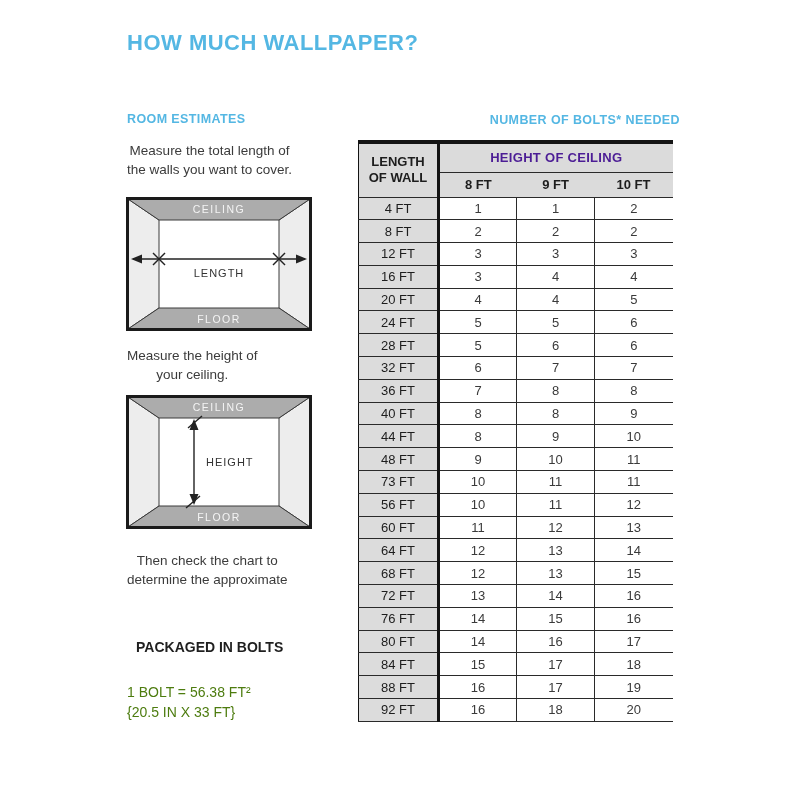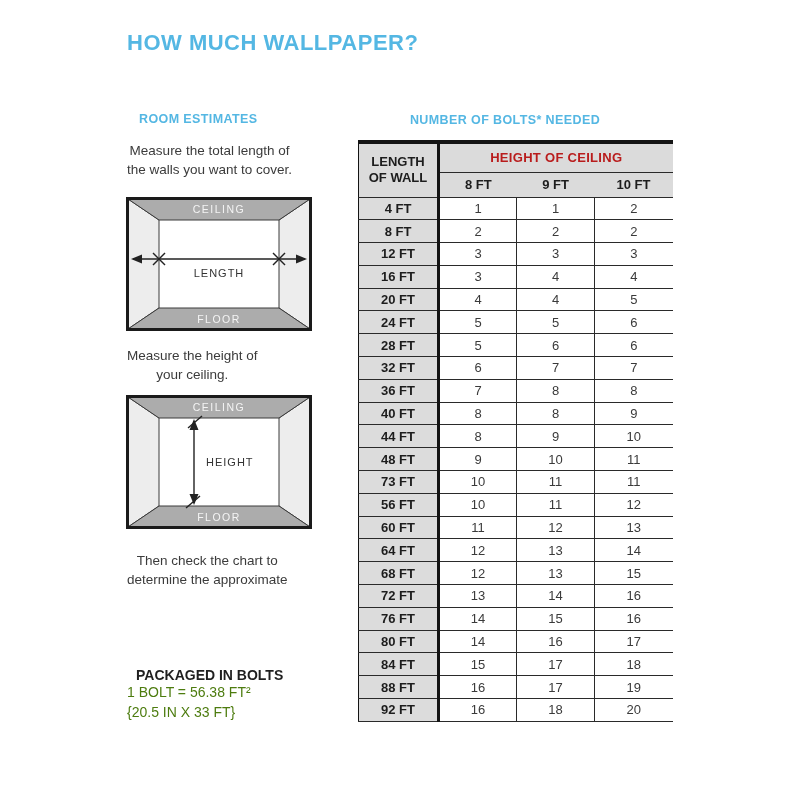--- a/index.html
+++ b/index.html
@@ -15,46 +15,46 @@
     position: absolute; left: 127px; top: 30px;
     font-size: 22px; font-weight: bold; letter-spacing: 0.5px;
     color: #54b7e3;
   }
 
   .section-heading {
     font-size: 12.5px; font-weight: bold; letter-spacing: 0.4px;
     color: #54b7e3;
   }
 
-  .left-col { position: absolute; left: 127px; top: 112px; width: 215px; margin-left: 12px; }
+  .left-col { position: absolute; left: 127px; top: 112px; width: 215px; }
 
   .body-text { font-size: 13.5px; line-height: 19px; color: #3b3b3b; text-align: center; }
 
   #para1 { position: absolute; left: 127px; top: 141px; }
   #para2 { position: absolute; left: 127px; top: 346px; }
   #para3 { position: absolute; left: 127px; top: 551px; }
 
   .diagram { position: absolute; left: 126px; width: 186px; height: 134px; }
   #diagram-length { top: 197px; }
   #diagram-height { top: 395px; }
 
   .note-block {
     position: absolute; left: 127px; top: 638px;
     font-size: 14px; font-weight: bold; line-height: 19px; color: #1f1f1f;
   }
-  .note-block .indent { padding-left: 9px; margin-top: 28px; }
+  .note-block .indent { padding-left: 9px; }
 
   .formula-block {
     position: absolute; left: 127px; top: 683px;
     font-size: 14px; font-weight: normal; line-height: 19.5px; color: #4d7c0f;
   }
 
   .table-heading {
-    position: absolute; left: 348px; top: 113px; width: 314px;
-    text-align: center;
+    position: absolute; left: 366px; top: 113px; width: 314px;
+    text-align: right;
   }
 
   table.bolts {
     position: absolute; left: 358px; top: 140px;
     border-collapse: collapse;
     table-layout: fixed;
     width: 314px;
     border-top: 4px solid #141414;
     border-left: 1.5px solid #141414;
     border-bottom: 0.5px solid #141414;
@@ -65,29 +65,29 @@
   table.bolts th, table.bolts td {
     font-size: 13px; text-align: center; vertical-align: middle;
     border-bottom: 1.5px solid #2a2a2a;
   }
   th.corner-head {
     background: #dbdbdb; font-weight: bold; color: #1d1d1d;
     border-right: 3.5px solid #141414;
     line-height: 16px; font-size: 13.5px;
   }
   th.group-head {
-    background: #dbdbdb; font-weight: bold; color: #b91c1c;
+    background: #dbdbdb; font-weight: bold; color: #4c1d95;
     height: 30px; font-size: 13.5px; letter-spacing: 0.3px;
   }
   th.sub-head {
     background: #dbdbdb; font-weight: bold; color: #1d1d1d;
     height: 25px;
   }
   th.rowlabel {
-    background: #dcdcdc; font-weight: bold; color: #1d1d1d;
+    background: #dcdcdc; font-weight: normal; color: #1d1d1d;
     border-right: 3.5px solid #141414;
     height: 22.8px;
   }
   table.bolts tbody td {
     background: #ffffff; color: #3a3a3a; height: 22.8px;
   }
   table.bolts tbody td + td { border-left: 1.5px solid #2a2a2a; }
 
   
   .diag-plane-label { font-family: "Liberation Sans", sans-serif; font-size: 10.5px; letter-spacing: 1.5px; fill: #f4f4f4; }

